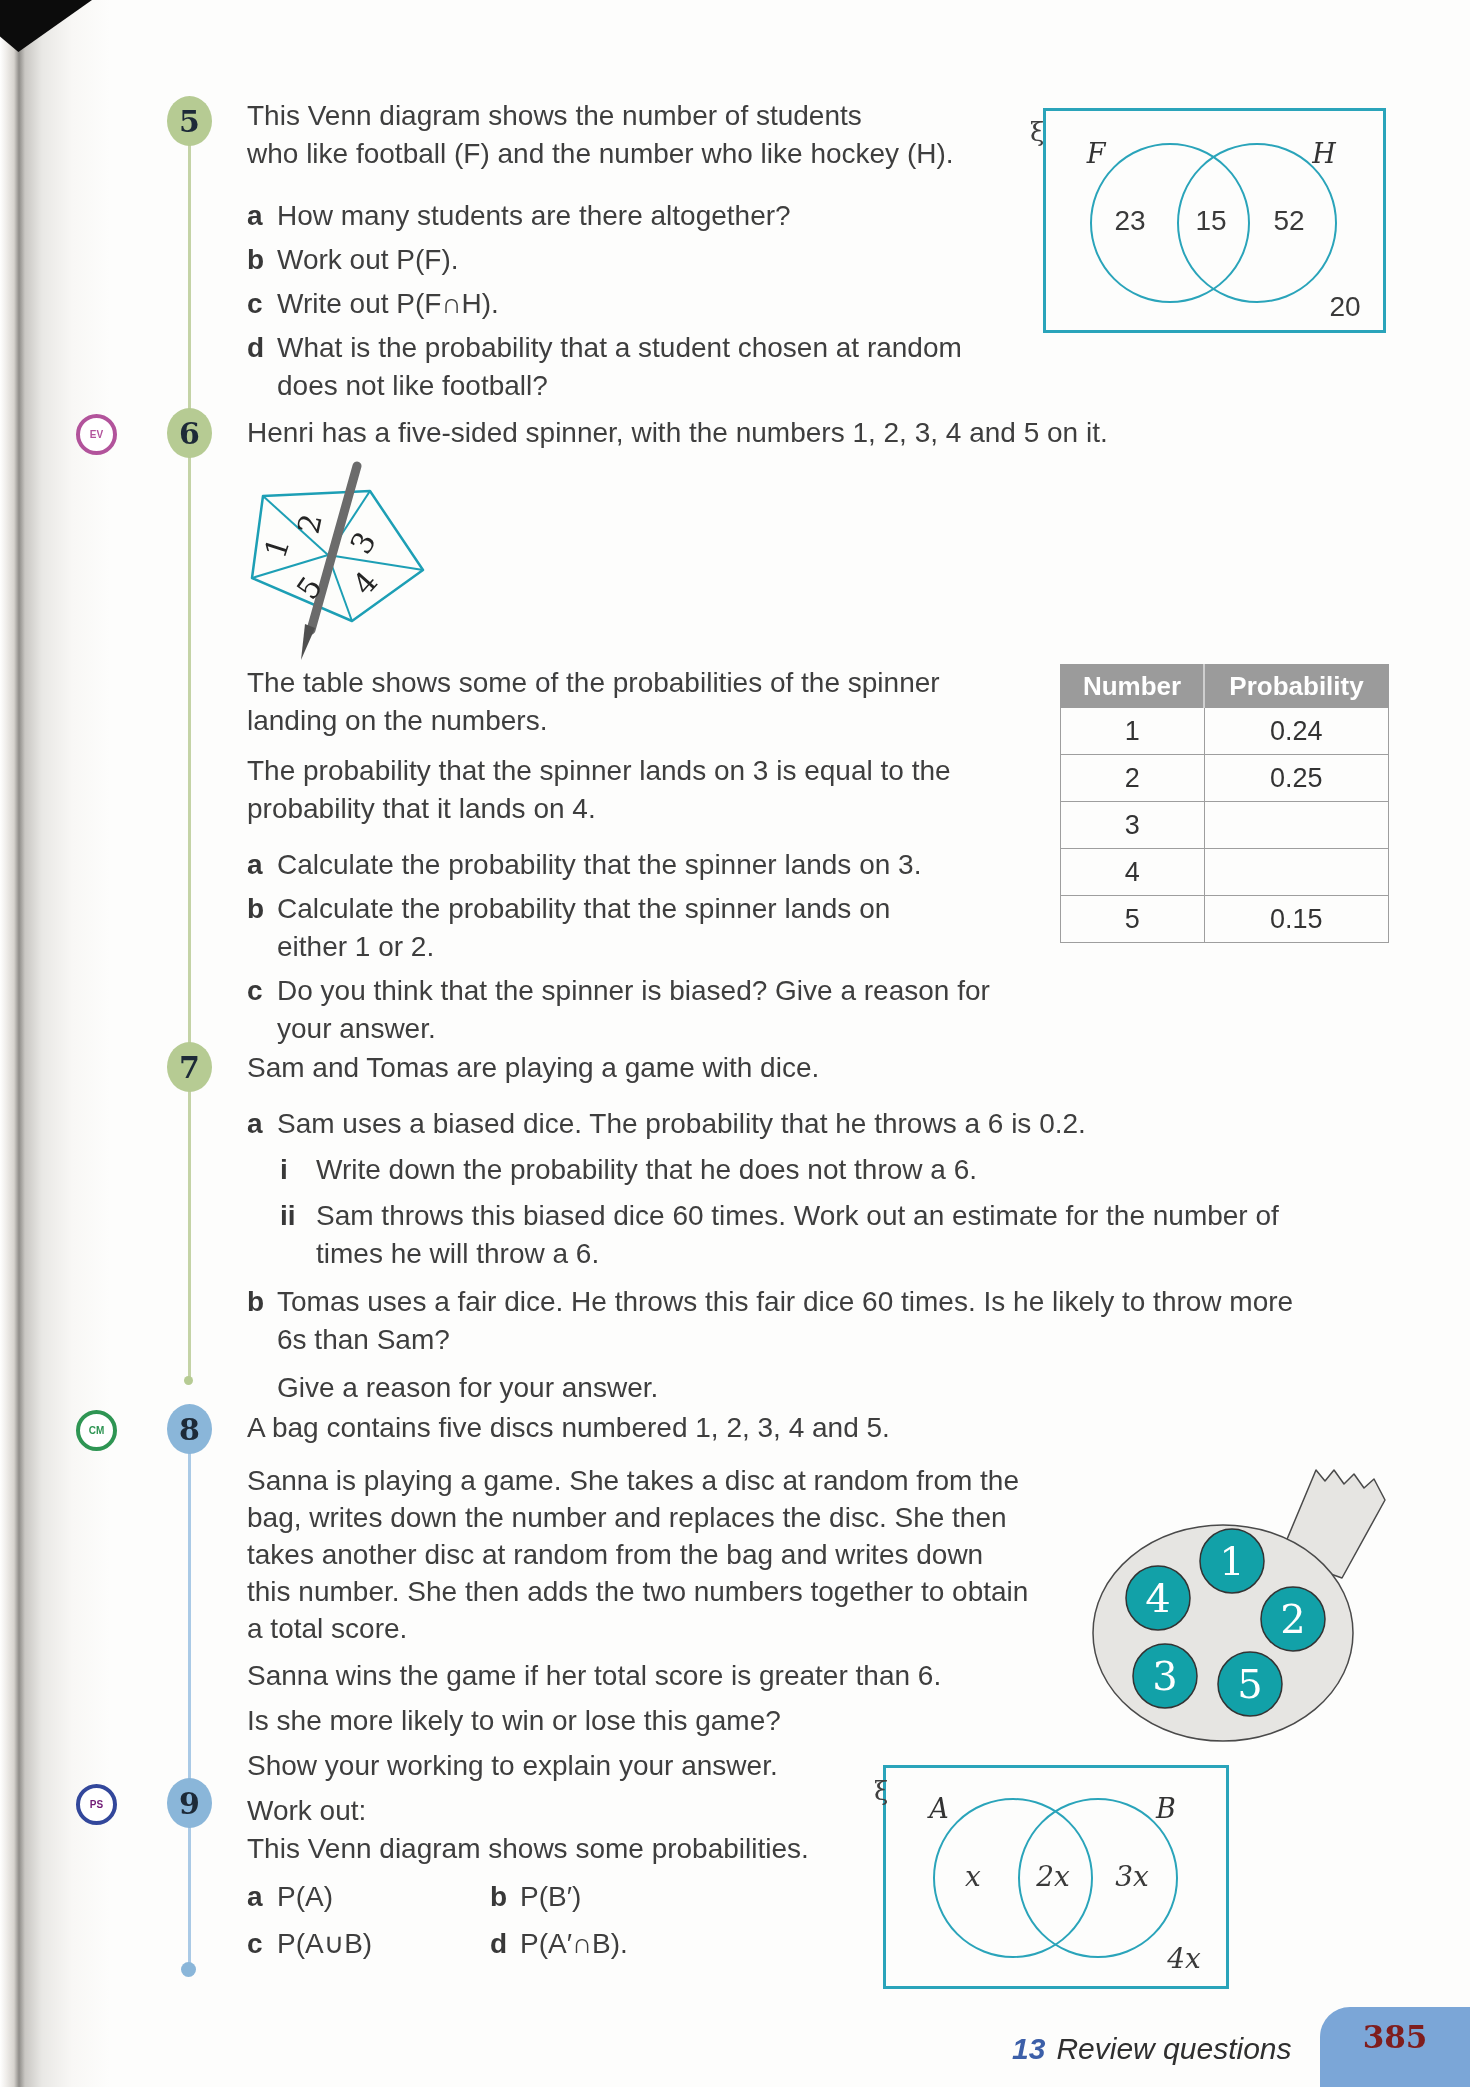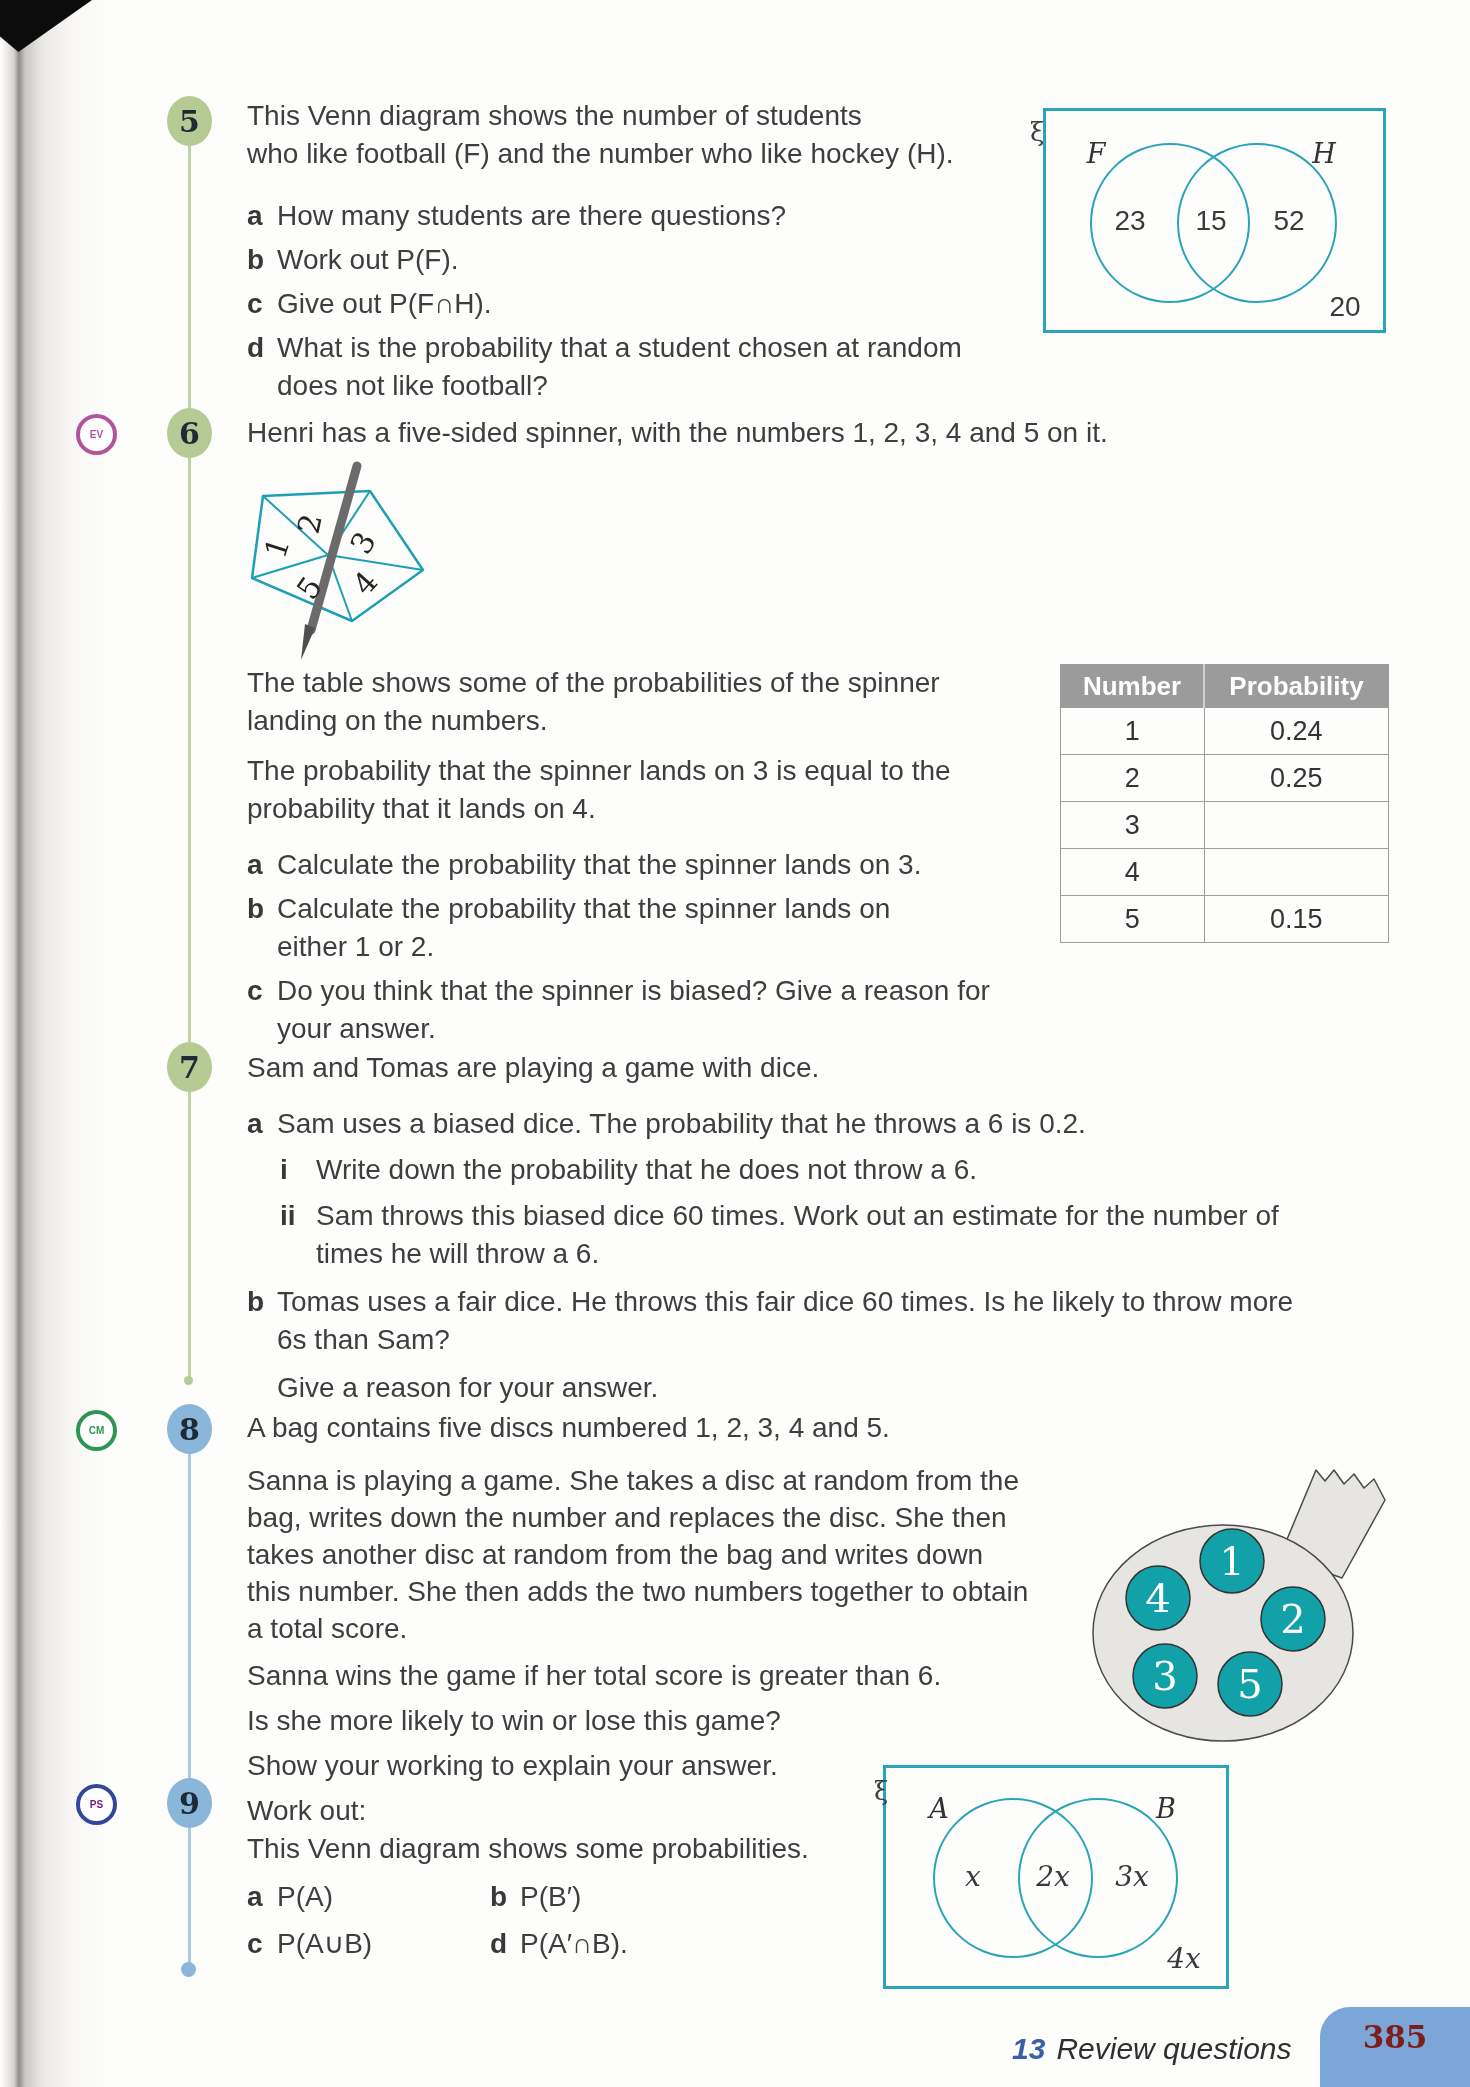--- a/index.html
+++ b/index.html
@@ -92,29 +92,29 @@
   <div class="vline blue" style="left:188px; top:1430px; height:540px;"></div>
   <div class="enddot green" style="left:184px; top:1376px; width:9px; height:9px;"></div>
   <div class="enddot blue" style="left:181px; top:1962px; width:15px; height:15px;"></div>
 
   <div class="q-badge green" style="left:167px; top:96px;">5</div>
   <div class="q-content" style="top:97px; width:800px;">
     <p class="para">This Venn diagram shows the number of students
 who like football (F) and the number who like hockey (H).</p>
     <div class="part" style="margin-top:24px;">
       <span class="part-label">a</span>
-      <span class="part-text">How many students are there questions?</span>
+      <span class="part-text">How many students are there altogether?</span>
     </div>
     <div class="part">
       <span class="part-label">b</span>
       <span class="part-text">Work out P(F).</span>
     </div>
     <div class="part">
       <span class="part-label">c</span>
-      <span class="part-text">Give out P(F∩H).</span>
+      <span class="part-text">Write out P(F∩H).</span>
     </div>
     <div class="part">
       <span class="part-label">d</span>
       <span class="part-text">What is the probability that a student chosen at random
 does not like football?</span>
     </div>
   </div>
 
   <div class="venn" style="left:1043px; top:108px; width:337px; height:219px;">
     <span class="venn-xi" style="left:-16px; top:6px;">ξ</span>

